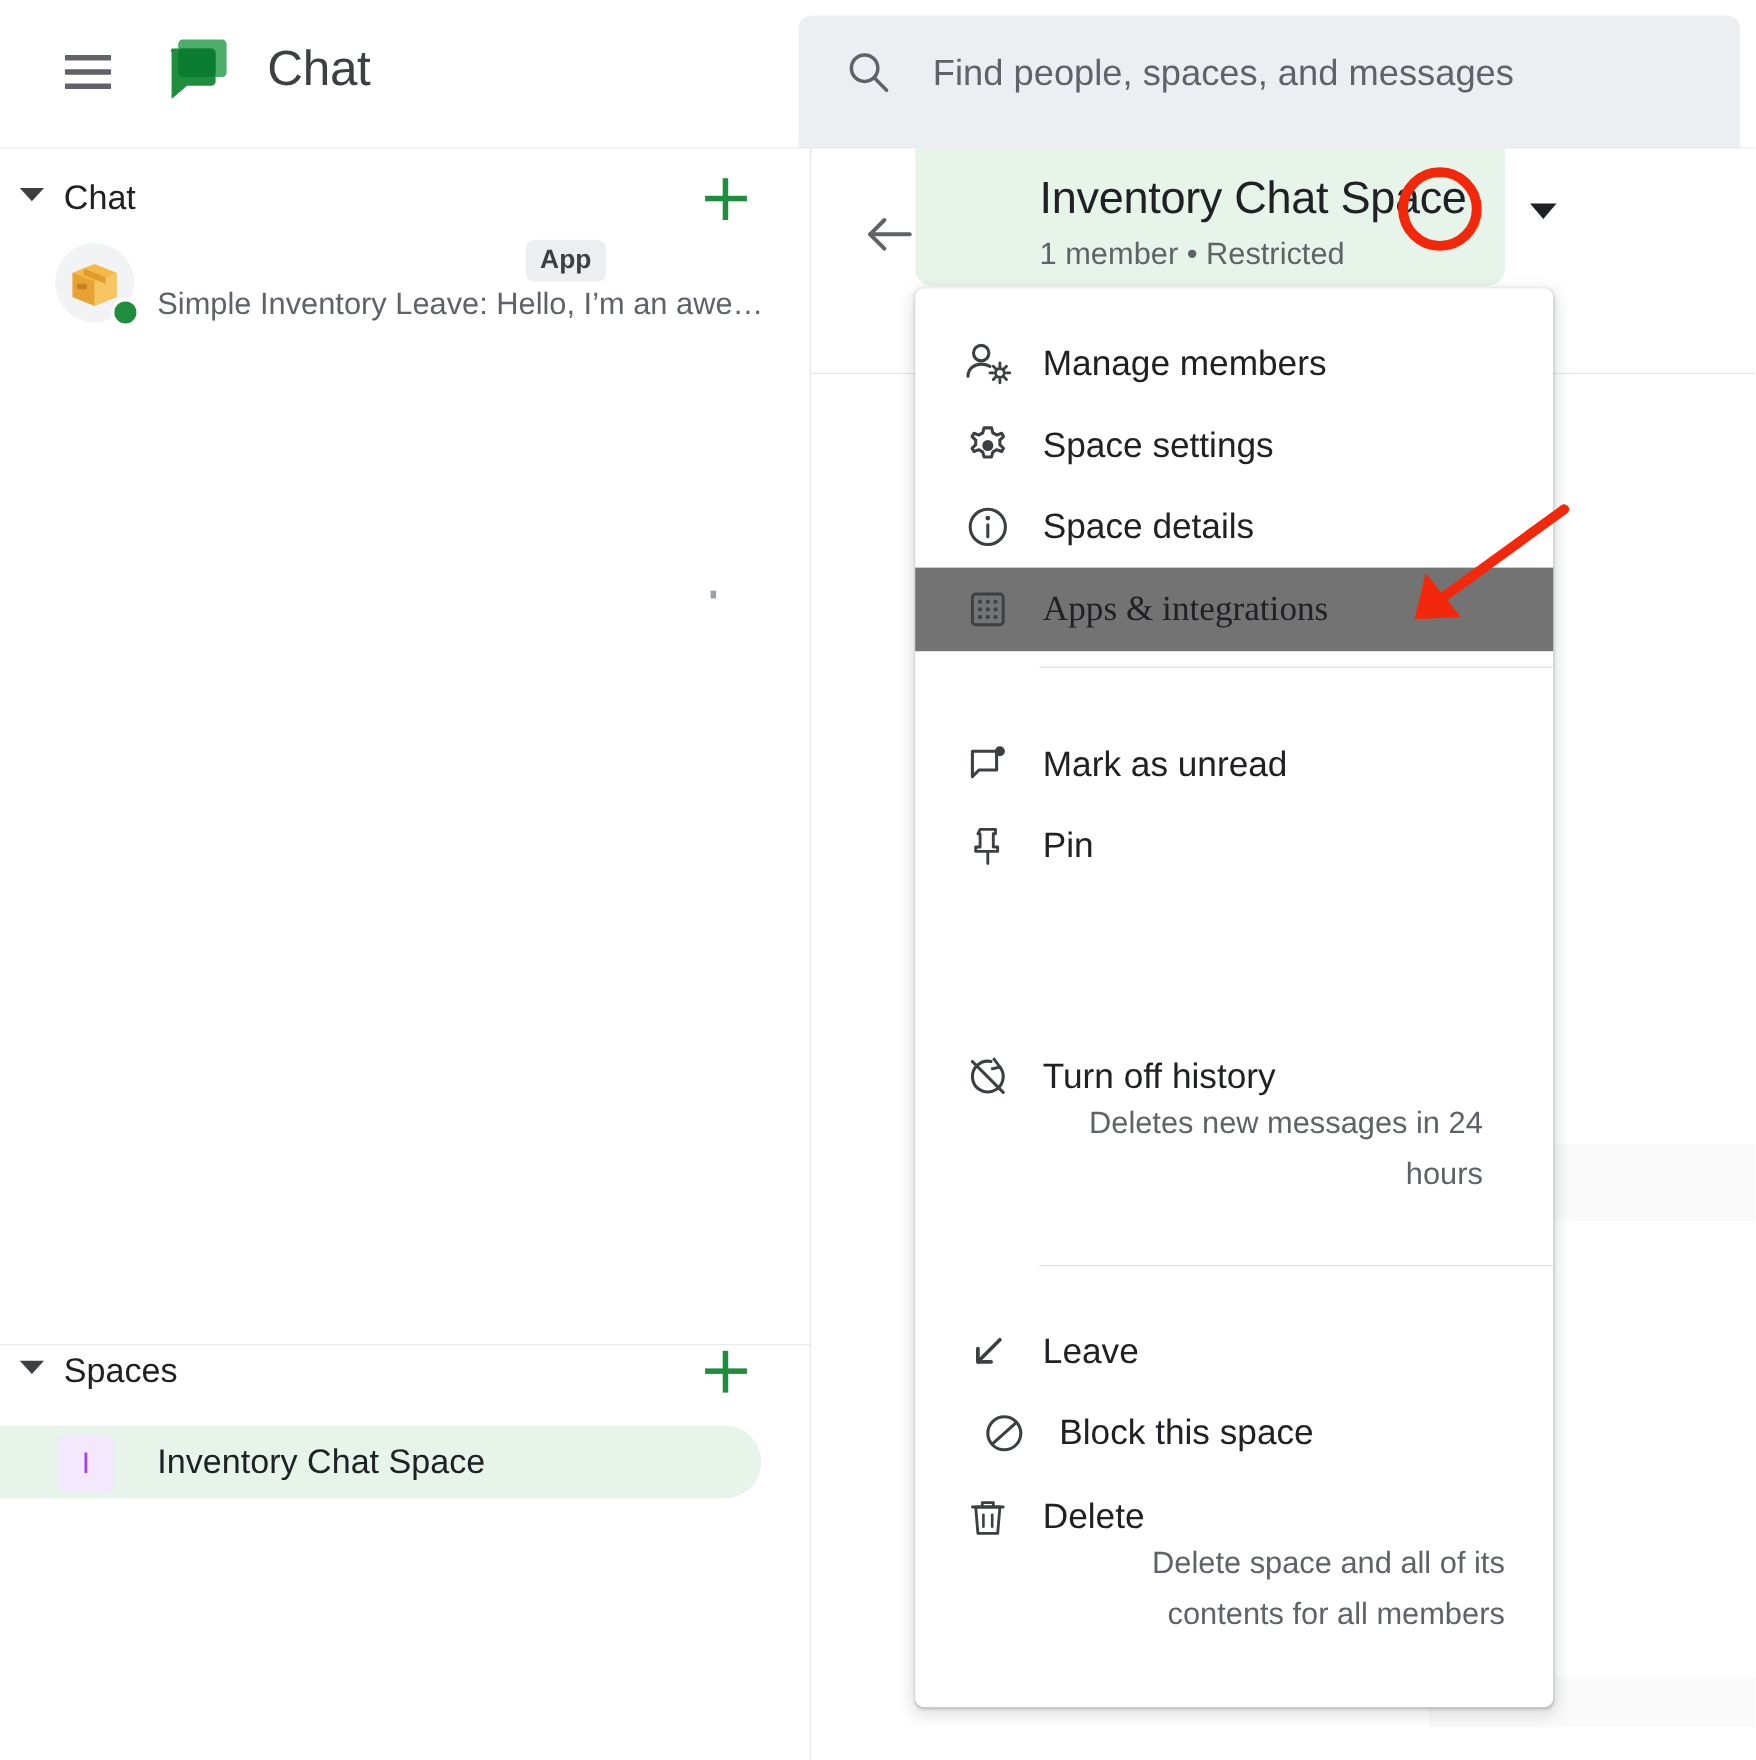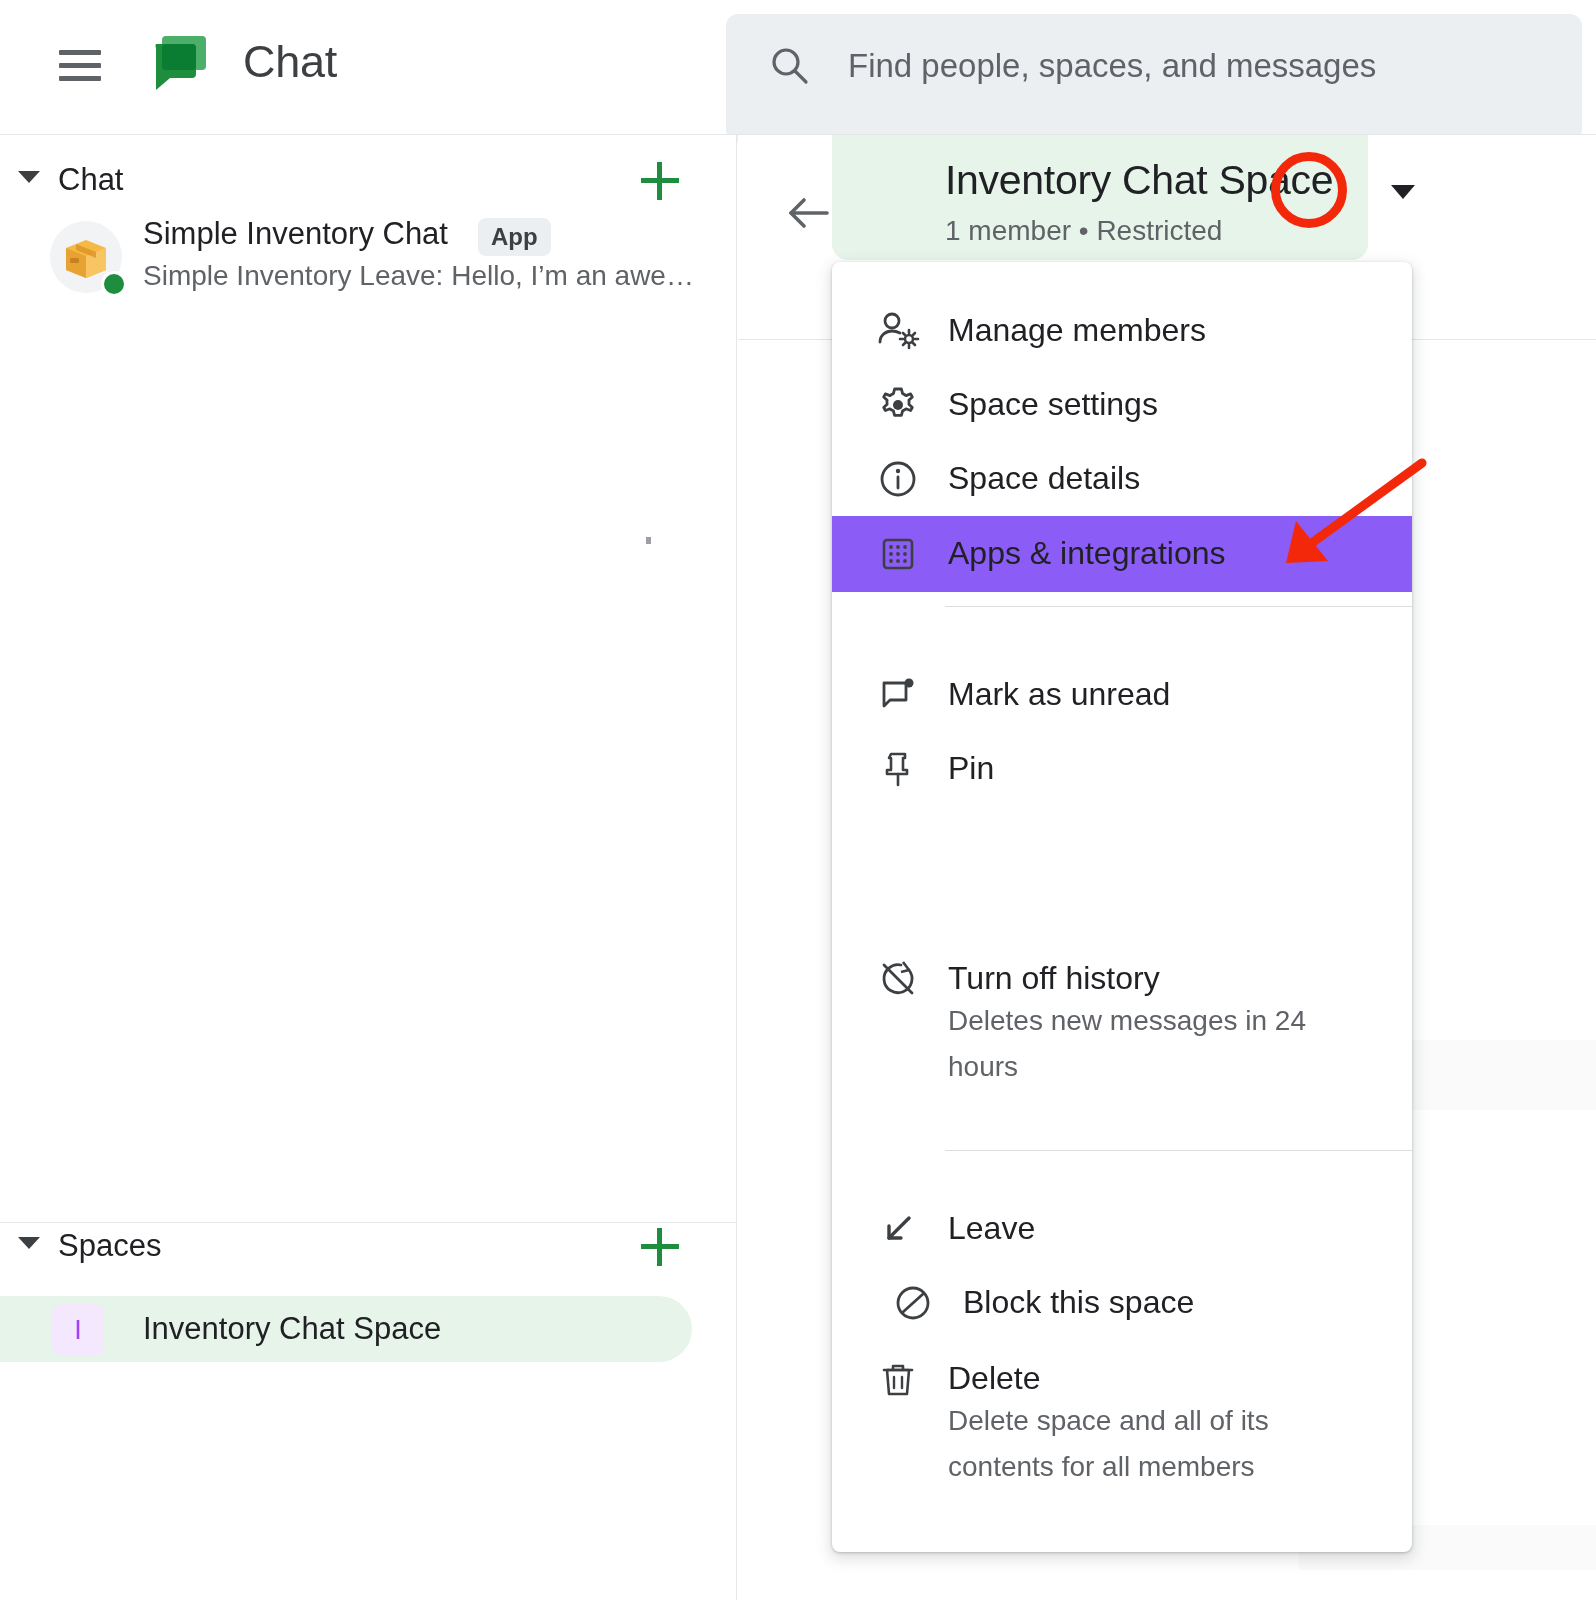--- a/index.html
+++ b/index.html
@@ -294,22 +294,23 @@
     width: 580px; height: 1290px;
     background: #ffffff;
     border-radius: 8px;
     box-shadow: 0 1px 3px rgba(60,64,67,.30), 0 5px 14px 3px rgba(60,64,67,.15);
   }
   .menu-item {
     position: absolute;
     left: 0;
     width: 580px;
     cursor: pointer;
-  }
-  .menu-item.highlight { background: #8b5cf6; }
+    text-align: right;
+  }
+  .menu-item.highlight { background: #737373; font-family: Liberation Serif, serif; }
   .mi-icon {
     position: absolute;
     left: 43px;
     width: 46px; height: 46px;
   }
   .mi-label {
     position: absolute;
     left: 116px;
     font-size: 32px;
     color: #202124;
@@ -396,21 +397,20 @@
           <svg width="48" height="46" viewBox="0 0 48 46">
             <path d="M4 14 L24 6 L44 14 L44 36 L24 44 L4 36 Z" fill="#f5b945"></path>
             <path d="M4 14 L24 22 L24 44 L4 36 Z" fill="#e8a233"></path>
             <path d="M24 22 L44 14 L44 36 L24 44 Z" fill="#f7c662"></path>
             <path d="M14 10 L34 18 L34 24 L14 16 Z" fill="#d99024" opacity="0.75"></path>
             <rect x="8" y="24" width="9" height="5" rx="1.5" fill="#c9811f"></rect>
           </svg>
         </div>
         <div class="presence-dot"></div>
       </div>
-      <div class="chat-name">Simple Inventory Chat</div>
       <div class="app-badge">App</div>
       <div class="chat-snippet">Simple Inventory Leave: Hello, I’m an awe…</div>
     </div>
 
     <div class="cursor-dot"></div>
 
     <div class="hr" style="left:0; top:1087px; width:737px;"></div>
 
     <div class="section-head" style="top:1080px;">
       <div class="sec-caret"></div>

